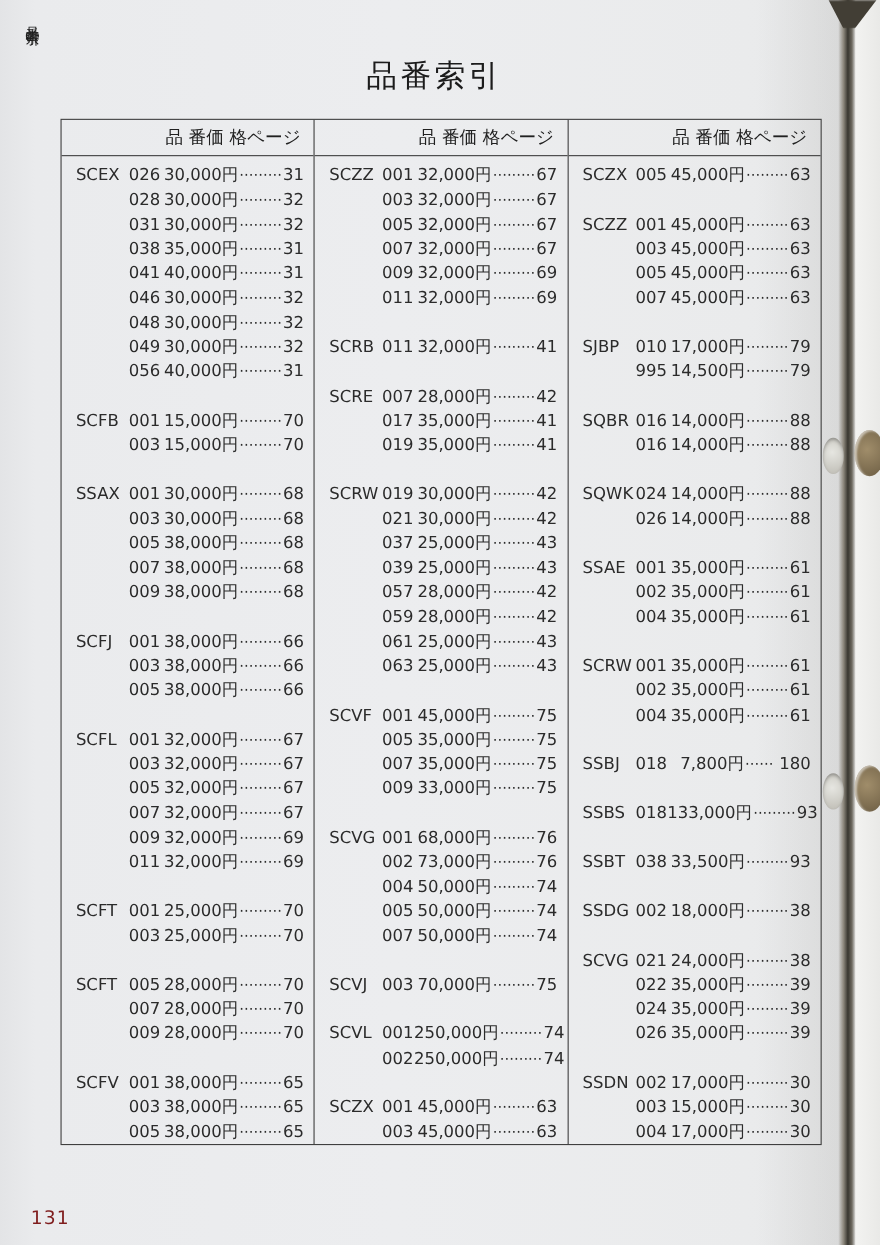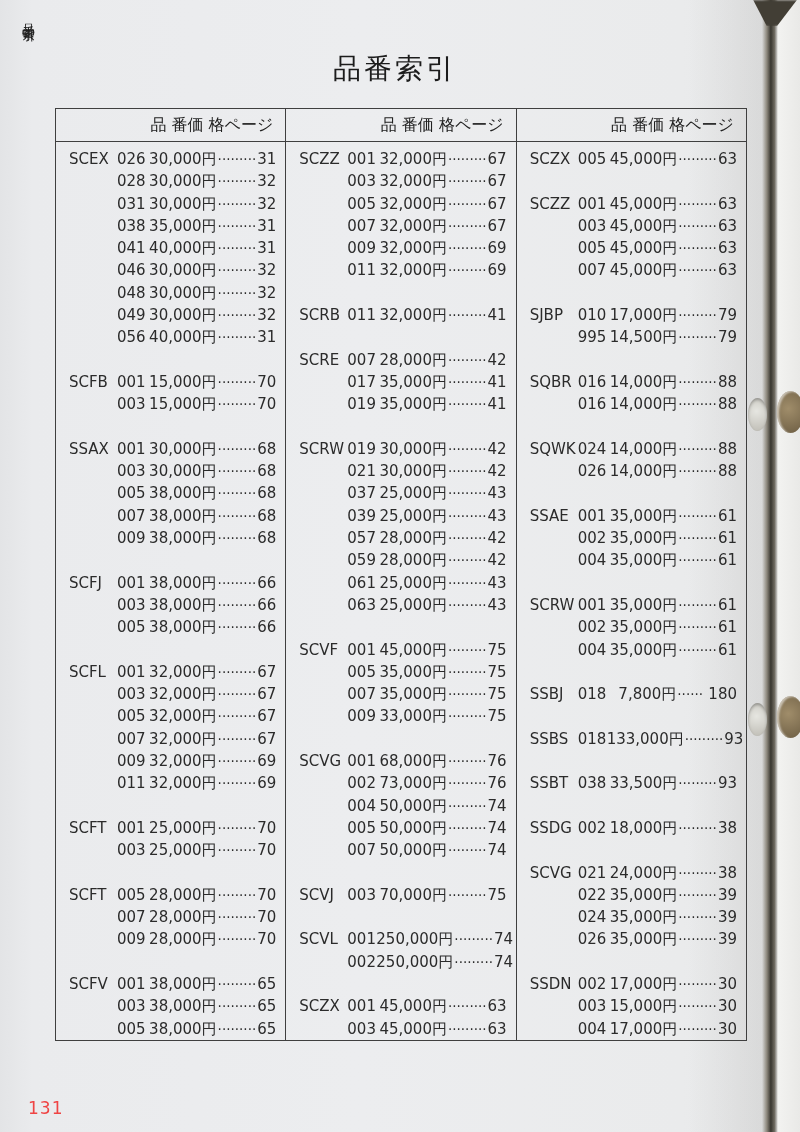--- a/index.html
+++ b/index.html
@@ -12,21 +12,21 @@
   .side-label{
     position:absolute;left:19px;top:13px;
     writing-mode:vertical-rl;text-orientation:upright;
     font-size:13px;letter-spacing:2px;color:#1d1d1d;
   }
   .title{
     position:absolute;left:55px;top:50px;width:680px;margin:0;
     text-align:center;font-size:28px;font-weight:500;letter-spacing:3px;color:#1c1c1c;
   }
   .pageno{
-    position:absolute;left:28px;top:1098px;font-size:17px;color:#ef4444;letter-spacing:1px;
+    position:absolute;left:28px;top:1098px;font-size:17px;color:#7f1d1d;letter-spacing:1px;
   }
   
   .itable{
     position:absolute;left:55px;top:108px;width:690px;height:931px;
     border:1px solid #3f3f3f;display:flex;
   }
   .tcol{flex:1 1 0;border-right:1px solid #3f3f3f;min-width:0;}
   .tcol:last-child{border-right:none;}
   .thead{
     height:32px;border-bottom:1px solid #3f3f3f;

